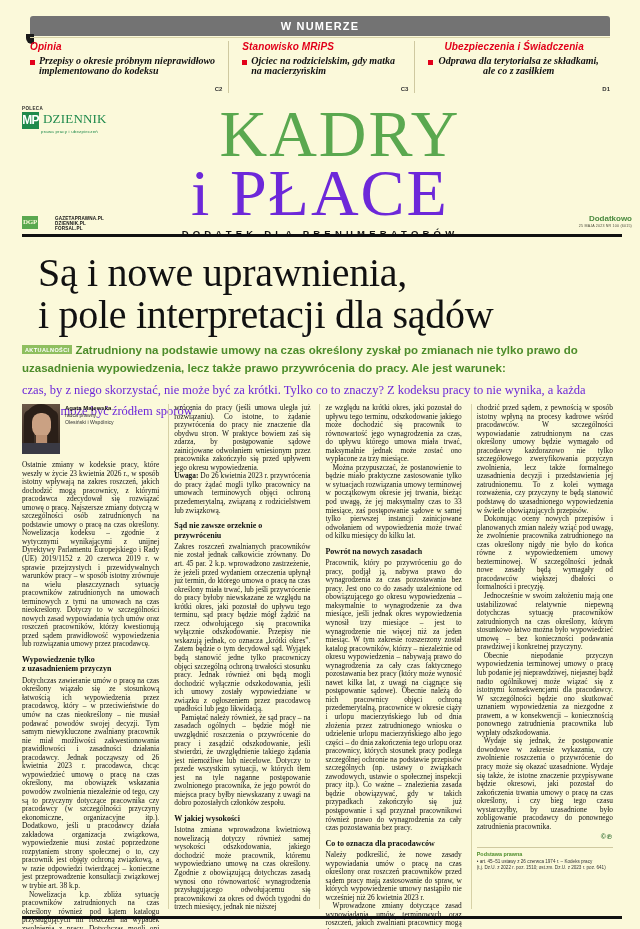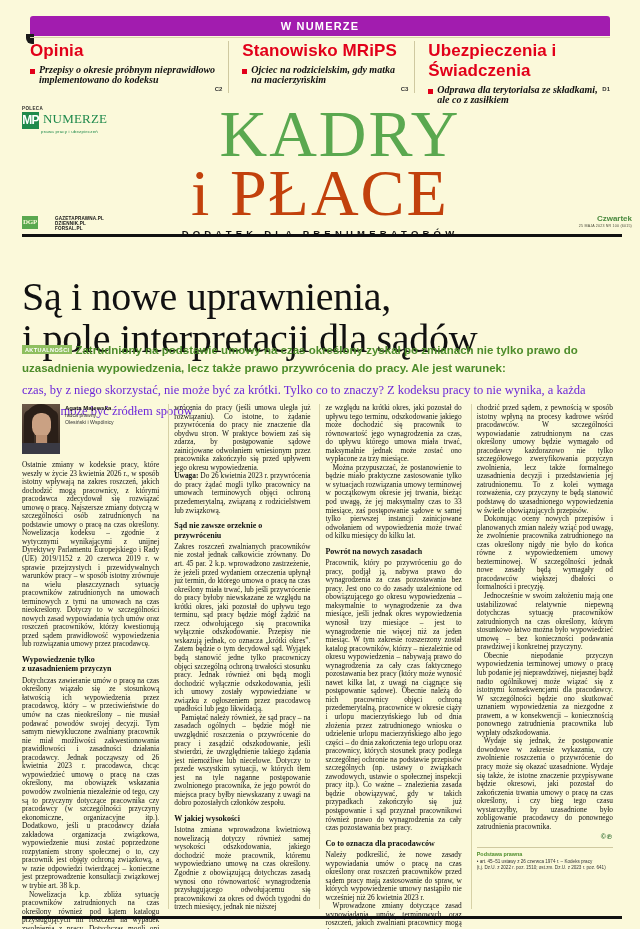--- a/index.html
+++ b/index.html
@@ -11,43 +11,43 @@
     color:#111;
     overflow:hidden;
     position:relative;
   }
   .page{width:640px;height:929px;position:relative;overflow:hidden;background:#fbf9da;}
 
   
   .wnumerze-wrap{position:absolute;left:0;top:8px;width:640px;height:92px;}
   .wn-bar{
     position:absolute;left:30px;top:8px;width:580px;height:20px;
-    background:#a21caf;border-radius:3px 3px 0 0;
+    background:#737373;border-radius:3px 3px 0 0;
   }
   .wn-bar-title{
     position:absolute;left:0;top:0;width:580px;height:20px;
     line-height:20px;text-align:center;color:#fff;
     font-family:"Liberation Sans", sans-serif;
     font-weight:bold;font-size:11px;letter-spacing:1.2px;
   }
   .wn-corner{
     position:absolute;left:26px;top:26px;width:8px;height:10px;
     background:#1a1a1a;border-radius:0 0 0 6px;
   }
   .wn-rule{
     position:absolute;left:30px;top:29px;width:580px;height:1px;background:#d9d4a8;
   }
   .wn-cols{position:absolute;left:30px;top:33px;width:580px;height:52px;display:flex;}
   .wn-col{position:relative;padding-right:10px;}
   .wn-col.c1{width:215px;}
   .wn-col.c2{width:185px;border-left:1px solid #cfc9a0;padding-left:13px;}
-  .wn-col.c3{width:196px;border-left:1px solid #cfc9a0;padding-left:13px;}
+  .wn-col.c3{width:196px;border-left:1px solid #cfc9a0;padding-left:13px;text-align:center;}
   .wn-cat{
     font-family:"Liberation Sans", sans-serif;
-    font-weight:bold;font-size:17px;color:#e2001a;
+    font-style:italic;font-weight:bold;font-size:10px;color:#e2001a;
     margin:0 0 4px 0;letter-spacing:.1px;
   }
   .wn-item{display:flex;align-items:flex-start;gap:4px;}
   .wn-sq{display:inline-block;width:5px;height:5px;background:#e2001a;margin-top:4px;flex:0 0 auto;}
   .wn-txt{
     font-family:Liberation Serif, serif;
     font-style:italic;font-weight:bold;font-size:10px;line-height:10px;color:#111;
   }
   .wn-pg{
     font-family:"Liberation Sans", sans-serif;
@@ -78,21 +78,21 @@
     margin-left:19px;margin-top:0px;letter-spacing:.2px;
   }
 
   .title-block{position:absolute;left:0;top:0;width:640px;text-align:center;}
   .kadry{
     font-family:"Liberation Serif", serif;
     color:#5aa84f;font-size:66px;line-height:56px;letter-spacing:2px;margin-top:6px;padding-left:40px;
   }
   .iplace{
     font-family:"Liberation Serif", serif;
-    color:#c2410c;font-size:66px;line-height:62px;letter-spacing:2px;
+    color:#6d28d9;font-size:66px;line-height:62px;letter-spacing:2px;
   }
   .dodatek{
     font-family:"Liberation Sans", sans-serif;
     font-weight:bold;font-size:9.5px;letter-spacing:4.2px;color:#111;margin-top:4px;
   }
 
   .dgp-logo{position:absolute;left:22px;top:116px;display:flex;align-items:flex-start;gap:17px;}
   .dgp-badge{
     width:16px;height:13px;background:#5aa84f;color:#fbf9da;
     font-family:"Liberation Serif", serif;font-size:7px;font-weight:bold;
@@ -101,21 +101,21 @@
   .dgp-lines{font-family:"Liberation Sans", sans-serif;font-size:4.6px;font-weight:bold;
     color:#111;line-height:5.2px;letter-spacing:.2px;}
 
   .issue{position:absolute;right:8px;top:114px;text-align:right;}
   .issue-day{font-family:"Liberation Sans", sans-serif;font-weight:bold;font-size:8px;color:#4a8a3f;}
   .issue-meta{font-family:"Liberation Sans", sans-serif;font-size:3.6px;color:#4a4a3a;letter-spacing:.2px;margin-top:1px;}
 
   .mast-rule{position:absolute;left:22px;top:134px;width:600px;height:3px;background:#111;}
 
   
-  .headline{position:absolute;left:22px;top:252px;width:600px;margin-top:24px;}
+  .headline{position:absolute;left:38px;top:252px;width:600px;}
   .headline h1{
     margin:0;font-family:"Liberation Serif", serif;font-weight:normal;
     font-size:40px;line-height:42px;color:#111;letter-spacing:-.3px;
   }
   .lead{position:absolute;left:22px;top:340px;width:600px;}
   .lead-badge{
     display:inline-block;background:#8fbf5f;color:#fff;
     font-family:"Liberation Sans", sans-serif;font-weight:bold;font-size:5.5px;
     letter-spacing:.4px;padding:1.5px 3px;vertical-align:2.5px;margin-right:3px;
   }
@@ -213,42 +213,42 @@
       </div>
     </div>
   </div>
 
   <div class="masthead">
 
     <div class="mp-logo">
       <div class="mp-poleca">POLECA</div>
       <div class="mp-row">
         <span class="mp-badge">MP</span>
-        <span class="mp-name">NUMERZE</span>
+        <span class="mp-name">DZIENNIK</span>
       </div>
       <div class="mp-sub">prawa pracy i ubezpieczeń</div>
     </div>
 
     <div class="title-block">
       <div class="kadry">KADRY</div>
       <div class="iplace">i PŁACE</div>
       <div class="dodatek">DODATEK DLA PRENUMERATORÓW</div>
     </div>
 
     <div class="dgp-logo">
       <span class="dgp-badge">DGP</span>
       <span class="dgp-lines">
         <span>GAZETAPRAWNA.PL</span><br>
         <span>DZIENNIK.PL</span><br>
         <span>FORSAL.PL</span>
       </span>
     </div>
 
     <div class="issue">
-      <div class="issue-day">Czwartek</div>
+      <div class="issue-day">Dodatkowo</div>
       <div class="issue-meta">25 MAJA 2023 NR 100 (6015)</div>
     </div>
 
     <div class="mast-rule"></div>
   </div>
 
   <div class="headline">
     <h1>
       <span>Są i nowe uprawnienia,</span><br>
       <span>i pole interpretacji dla sądów</span>

